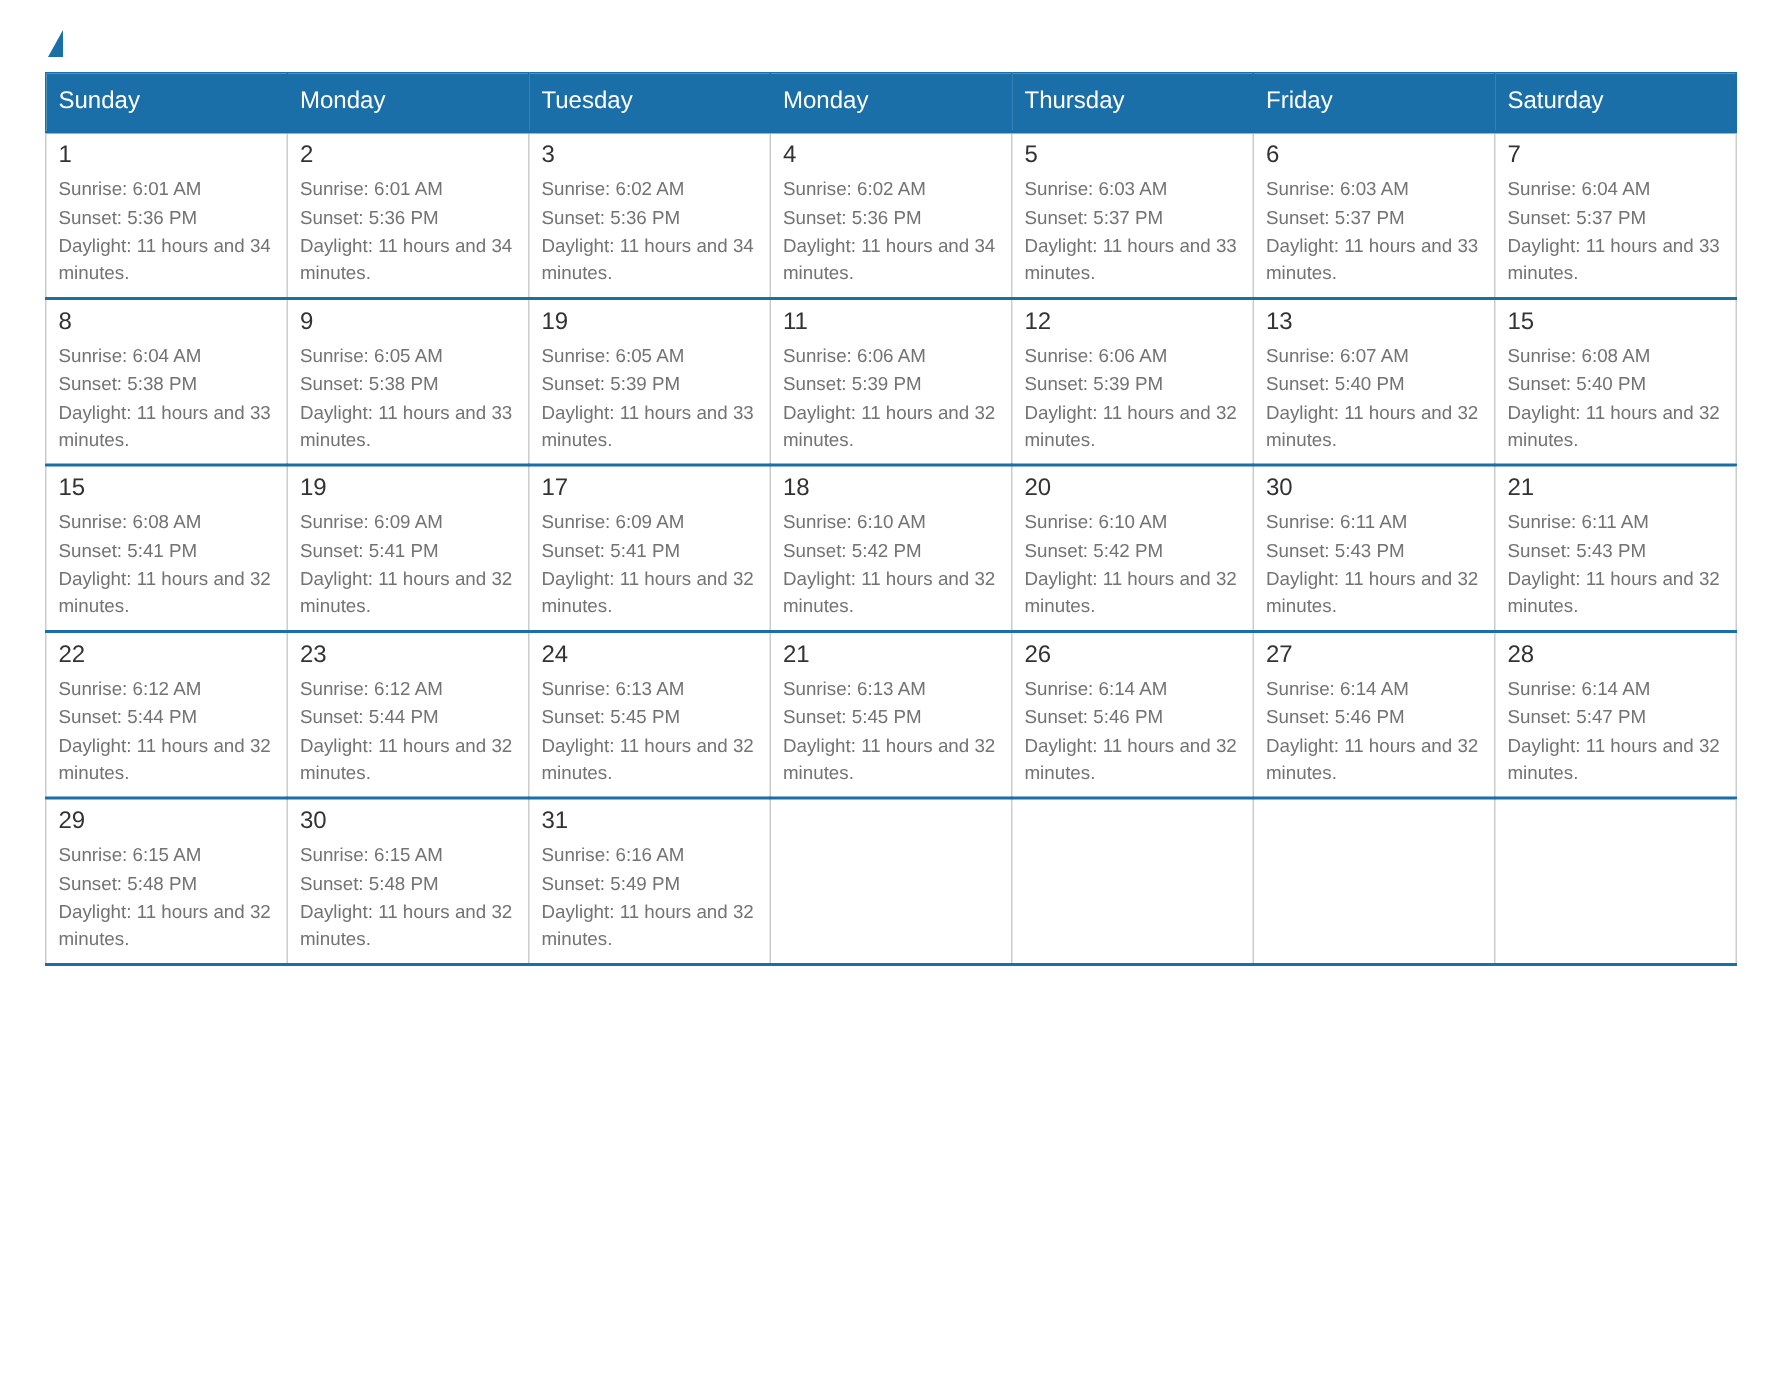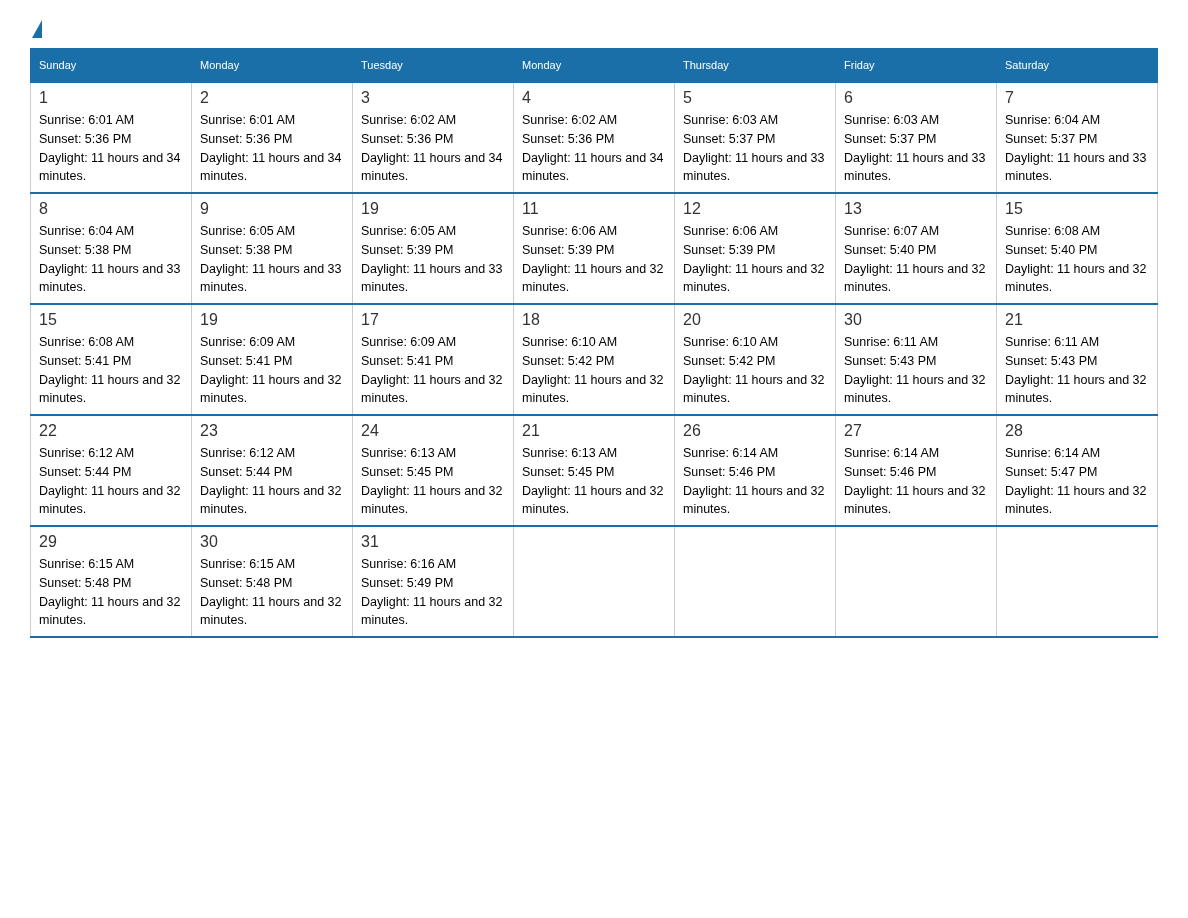--- a/index.html
+++ b/index.html
@@ -57,21 +57,21 @@
     }
     .calendar-table {
       width: 100%;
       border-collapse: collapse;
       margin-top: 10px;
     }
     .calendar-table th {
       background-color: #1a6fa8;
       color: #fff;
       padding: 10px 8px;
-      font-size: 11px;
+      font-size: 16px;
       font-weight: normal;
       text-align: left;
       border: 1px solid #1a6fa8;
     }
     .calendar-table td {
       vertical-align: top;
       padding: 6px 8px;
       border: 1px solid #ccc;
       width: calc(100% / 7);
       min-height: 100px;
@@ -84,21 +84,21 @@
     }
     .day-number {
       font-size: 16px;
       font-weight: normal;
       margin-bottom: 4px;
       display: block;
     }
     .day-info {
       font-size: 12.5px;
       line-height: 1.5;
-      color: #000000;
+      color: #737373;
     }
     .empty-cell {
       background: #fff;
     }
   </style>
 </head>
 <body>
 
 <div class="header">
   <div class="logo">

